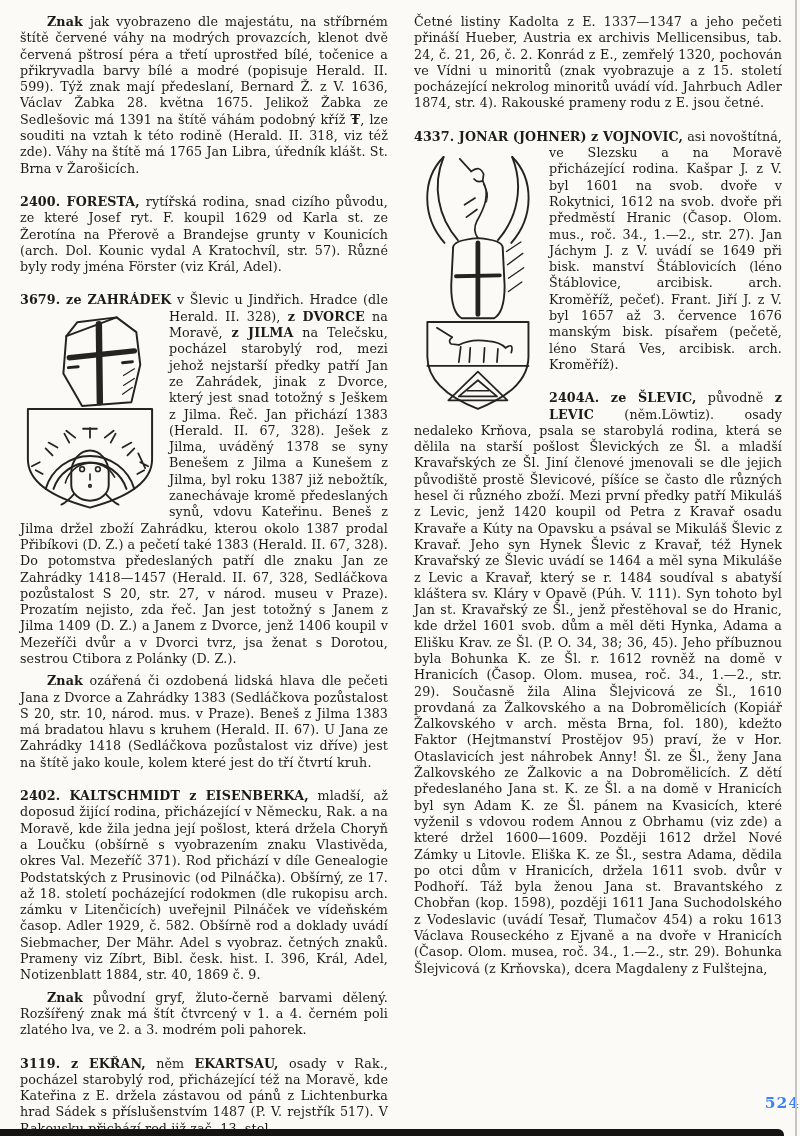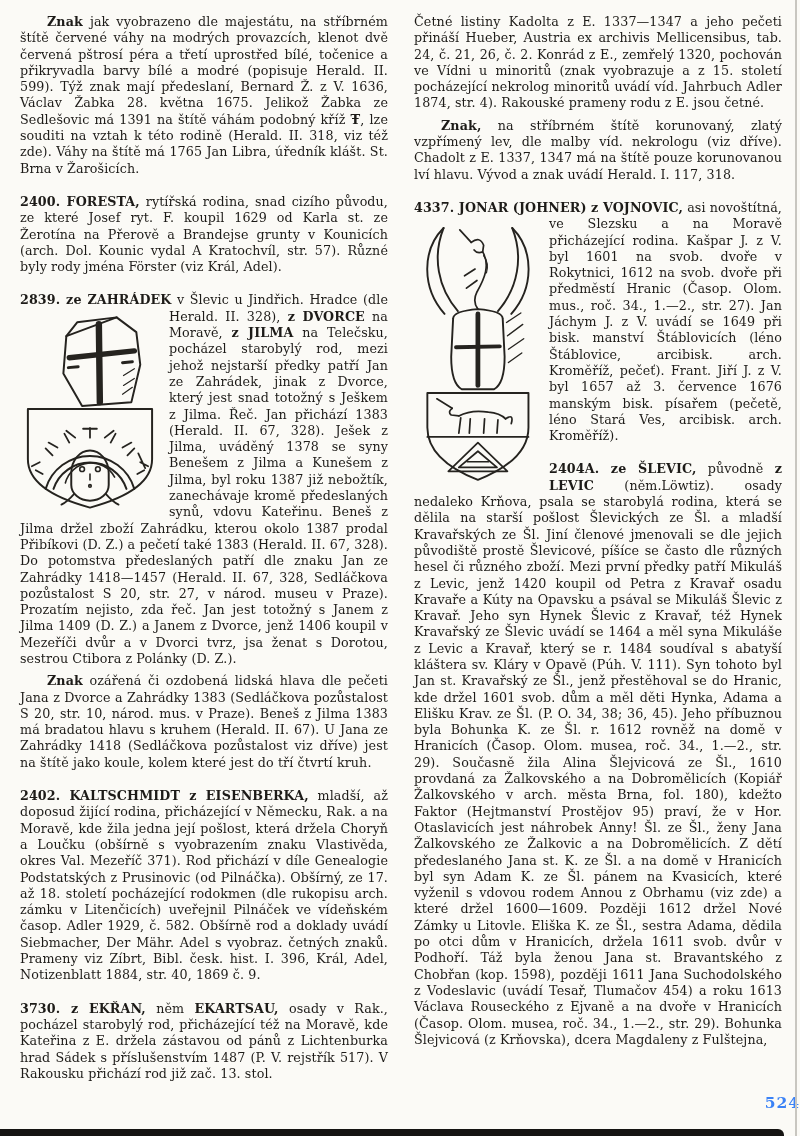--- a/index.html
+++ b/index.html
@@ -50,21 +50,21 @@
 <body>
 
 <div class="page">
   <div class="columns">
 
     <div class="col">
       <p class="indented"><b>Znak</b><span> jak vyobrazeno dle majestátu, na stříbrném štítě červené váhy na modrých provazcích, klenot dvě červená pštrosí péra a třetí uprostřed bílé, točenice a přikryvadla barvy bílé a modré (popisuje Herald. II. 599). Týž znak mají předeslaní, Bernard Ž. z V. 1636, Václav Žabka 28. května 1675. Jelikož Žabka ze Sedlešovic má 1391 na štítě váhám podobný kříž </span><span class="sym">Ŧ</span><span>, lze souditi na vztah k této rodině (Herald. II. 318, viz též zde). Váhy na štítě má 1765 Jan Libra, úředník klášt. St. Brna v Žarošicích.</span></p>
 
       <p class="entry"><b>2400. FORESTA,</b><span> rytířská rodina, snad cizího původu, ze které Josef ryt. F. koupil 1629 od Karla st. ze Žerotína na Přerově a Brandejse grunty v Kounicích (arch. Dol. Kounic vydal A Kratochvíl, str. 57). Různé byly rody jména Förster (viz Král, Adel).</span></p>
 
-      <p class="entry"><b>2839. ze ZAHRÁDEK</b><span> v Šlevic u Jindřich. Hradce </span><span class="fig">
+      <p class="entry"><b>3679. ze ZAHRÁDEK</b><span> v Šlevic u Jindřich. Hradce </span><span class="fig">
             <svg width="138" height="198" viewBox="0 0 140 200">
         <g class="ink" stroke-width="2">
           <path d="M58 9 L98 4 L118 19 L122 52 L113 90 L63 94 L44 61 L47 23 Z"></path>
           <path d="M47 23 L98 4"></path>
           <path d="M80 11 L81 90" stroke-width="6.5"></path>
           <path d="M50 45 L116 38" stroke-width="5.5"></path>
           <path d="M49 55 L59 54 M104 50 L114 49" stroke-width="3"></path>
           <path d="M105 63 L116 56 M105 73 L116 66 M104 82 L114 75" stroke-width="1.2"></path>
           <path d="M8 97 L134 97 L134 148 Q134 180 71 197 Q8 180 8 148 Z"></path>
           <path d="M26 178 A 47 47 0 0 1 116 178"></path>
@@ -84,28 +84,28 @@
           <circle cx="71" cy="175" r="1.3" stroke-width="1.6"></circle>
           <path d="M55 183 Q48 191 42 194 M87 183 Q94 191 100 194" stroke-width="1.8"></path>
         </g>
       </svg>
           </span><span>(dle Herald. II. 328), </span><b>z DVORCE</b><span> na Moravě, </span><b>z JILMA</b><span> na Telečsku, pocházel starobylý rod, mezi jehož nejstarší předky patří Jan ze Zahrádek, jinak z Dvorce, který jest snad totožný s Ješkem z Jilma. Řeč. Jan přichází 1383 (Herald. II. 67, 328). Ješek z Jilma, uváděný 1378 se syny Benešem z Jilma a Kunešem z Jilma, byl roku 1387 již nebožtík, zanechávaje kromě předeslaných synů, vdovu Kateřinu. Beneš z Jilma držel zboží Zahrádku, kterou okolo 1387 prodal Přibíkovi (D. Z.) a pečetí také 1383 (Herald. II. 67, 328). Do potomstva předeslaných patří dle znaku Jan ze Zahrádky 1418—1457 (Herald. II. 67, 328, Sedláčkova pozůstalost S 20, str. 27, v národ. museu v Praze). Prozatím nejisto, zda řeč. Jan jest totožný s Janem z Jilma 1409 (D. Z.) a Janem z Dvorce, jenž 1406 koupil v Mezeříči dvůr a v Dvorci tvrz, jsa ženat s Dorotou, sestrou Ctibora z Polánky (D. Z.).</span></p>
 
       <p class="indented"><b>Znak</b><span> ozářená či ozdobená lidská hlava dle pečeti Jana z Dvorce a Zahrádky 1383 (Sedláčkova pozůstalost S 20, str. 10, národ. mus. v Praze). Beneš z Jilma 1383 má bradatou hlavu s kruhem (Herald. II. 67). U Jana ze Zahrádky 1418 (Sedláčkova pozůstalost viz dříve) jest na štítě jako koule, kolem které jest do tří čtvrtí kruh.</span></p>
 
       <p class="entry"><b>2402. KALTSCHMIDT z EISENBERKA,</b><span> mladší, až doposud žijící rodina, přicházející v Německu, Rak. a na Moravě, kde žila jedna její pošlost, která držela Choryň a Loučku (obšírně s vyobrazením znaku Vlastivěda, okres Val. Mezeříč 371). Rod přichází v díle Genealogie Podstatských z Prusinovic (od Pilnáčka). Obšírný, ze 17. až 18. století pocházející rodokmen (dle rukopisu arch. zámku v Litenčicích) uveřejnil Pilnáček ve vídeňském časop. Adler 1929, č. 582. Obšírně rod a doklady uvádí Siebmacher, Der Mähr. Adel s vyobraz. četných znaků. Prameny viz Zíbrt, Bibl. česk. hist. I. 396, Král, Adel, Notizenblatt 1884, str. 40, 1869 č. 9.</span></p>
 
+      <p class="indented"><b>Znak</b><span> původní gryf, žluto-černě barvami dělený. Rozšířený znak má štít čtvrcený v 1. a 4. černém poli zlatého lva, ve 2. a 3. modrém poli pahorek.</span></p>
 
-      <p class="entry"><b>3730. z EKŘAN,</b><span> něm </span><b>EKARTSAU,</b><span> osady v Rak., pocházel starobylý rod, přicházející též na Moravě, kde Kateřina z E. držela zástavou od pánů z Lichtenburka hrad Sádek s příslušenstvím 1487 (P. V. rejstřík 517). V Rakousku přichází rod již zač. 13. stol.</span></p>
+      <p class="entry"><b>3119. z EKŘAN,</b><span> něm </span><b>EKARTSAU,</b><span> osady v Rak., pocházel starobylý rod, přicházející též na Moravě, kde Kateřina z E. držela zástavou od pánů z Lichtenburka hrad Sádek s příslušenstvím 1487 (P. V. rejstřík 517). V Rakousku přichází rod již zač. 13. stol.</span></p>
     </div>
 
     <div class="col">
       <p><span>Četné listiny Kadolta z E. 1337—1347 a jeho pečeti přináší Hueber, Austria ex archivis Mellicensibus, tab. 24, č. 21, 26, č. 2. Konrád z E., zemřelý 1320, pochován ve Vídni u minoritů (znak vyobrazuje a z 15. století pocházející nekrolog minoritů uvádí víd. Jahrbuch Adler 1874, str. 4). Rakouské prameny rodu z E. jsou četné.</span></p>
 
-      <p class="indented"><b>Znak,</b><span> na stříbrném štítě korunovaný, zlatý vzpřímený lev, dle malby víd. nekrologu (viz dříve). Chadolt z E. 1337, 1347 má na štítě pouze korunovanou lví hlavu. Vývod a znak uvádí Herald. I. 117, 318.</span></p>
 
       <p class="entry"><b>4337. JONAR (JOHNER) z VOJNOVIC,</b><span> asi </span><span class="fig">
             <svg width="124" height="266" viewBox="0 0 130 272">
         <g class="ink" stroke-width="2">
           <path d="M32 95 C8 68 8 28 31 5"></path>
           <path d="M31 5 C19 35 25 68 46 92"></path>
           <path d="M102 95 C126 68 126 28 103 5"></path>
           <path d="M103 5 C115 35 109 68 88 92"></path>
           <path d="M60 20 L48 7" stroke-width="1.8"></path>
           <path d="M60 20 Q69 13 73 23 L72 30 Q66 32 63 28" stroke-width="1.8"></path>

